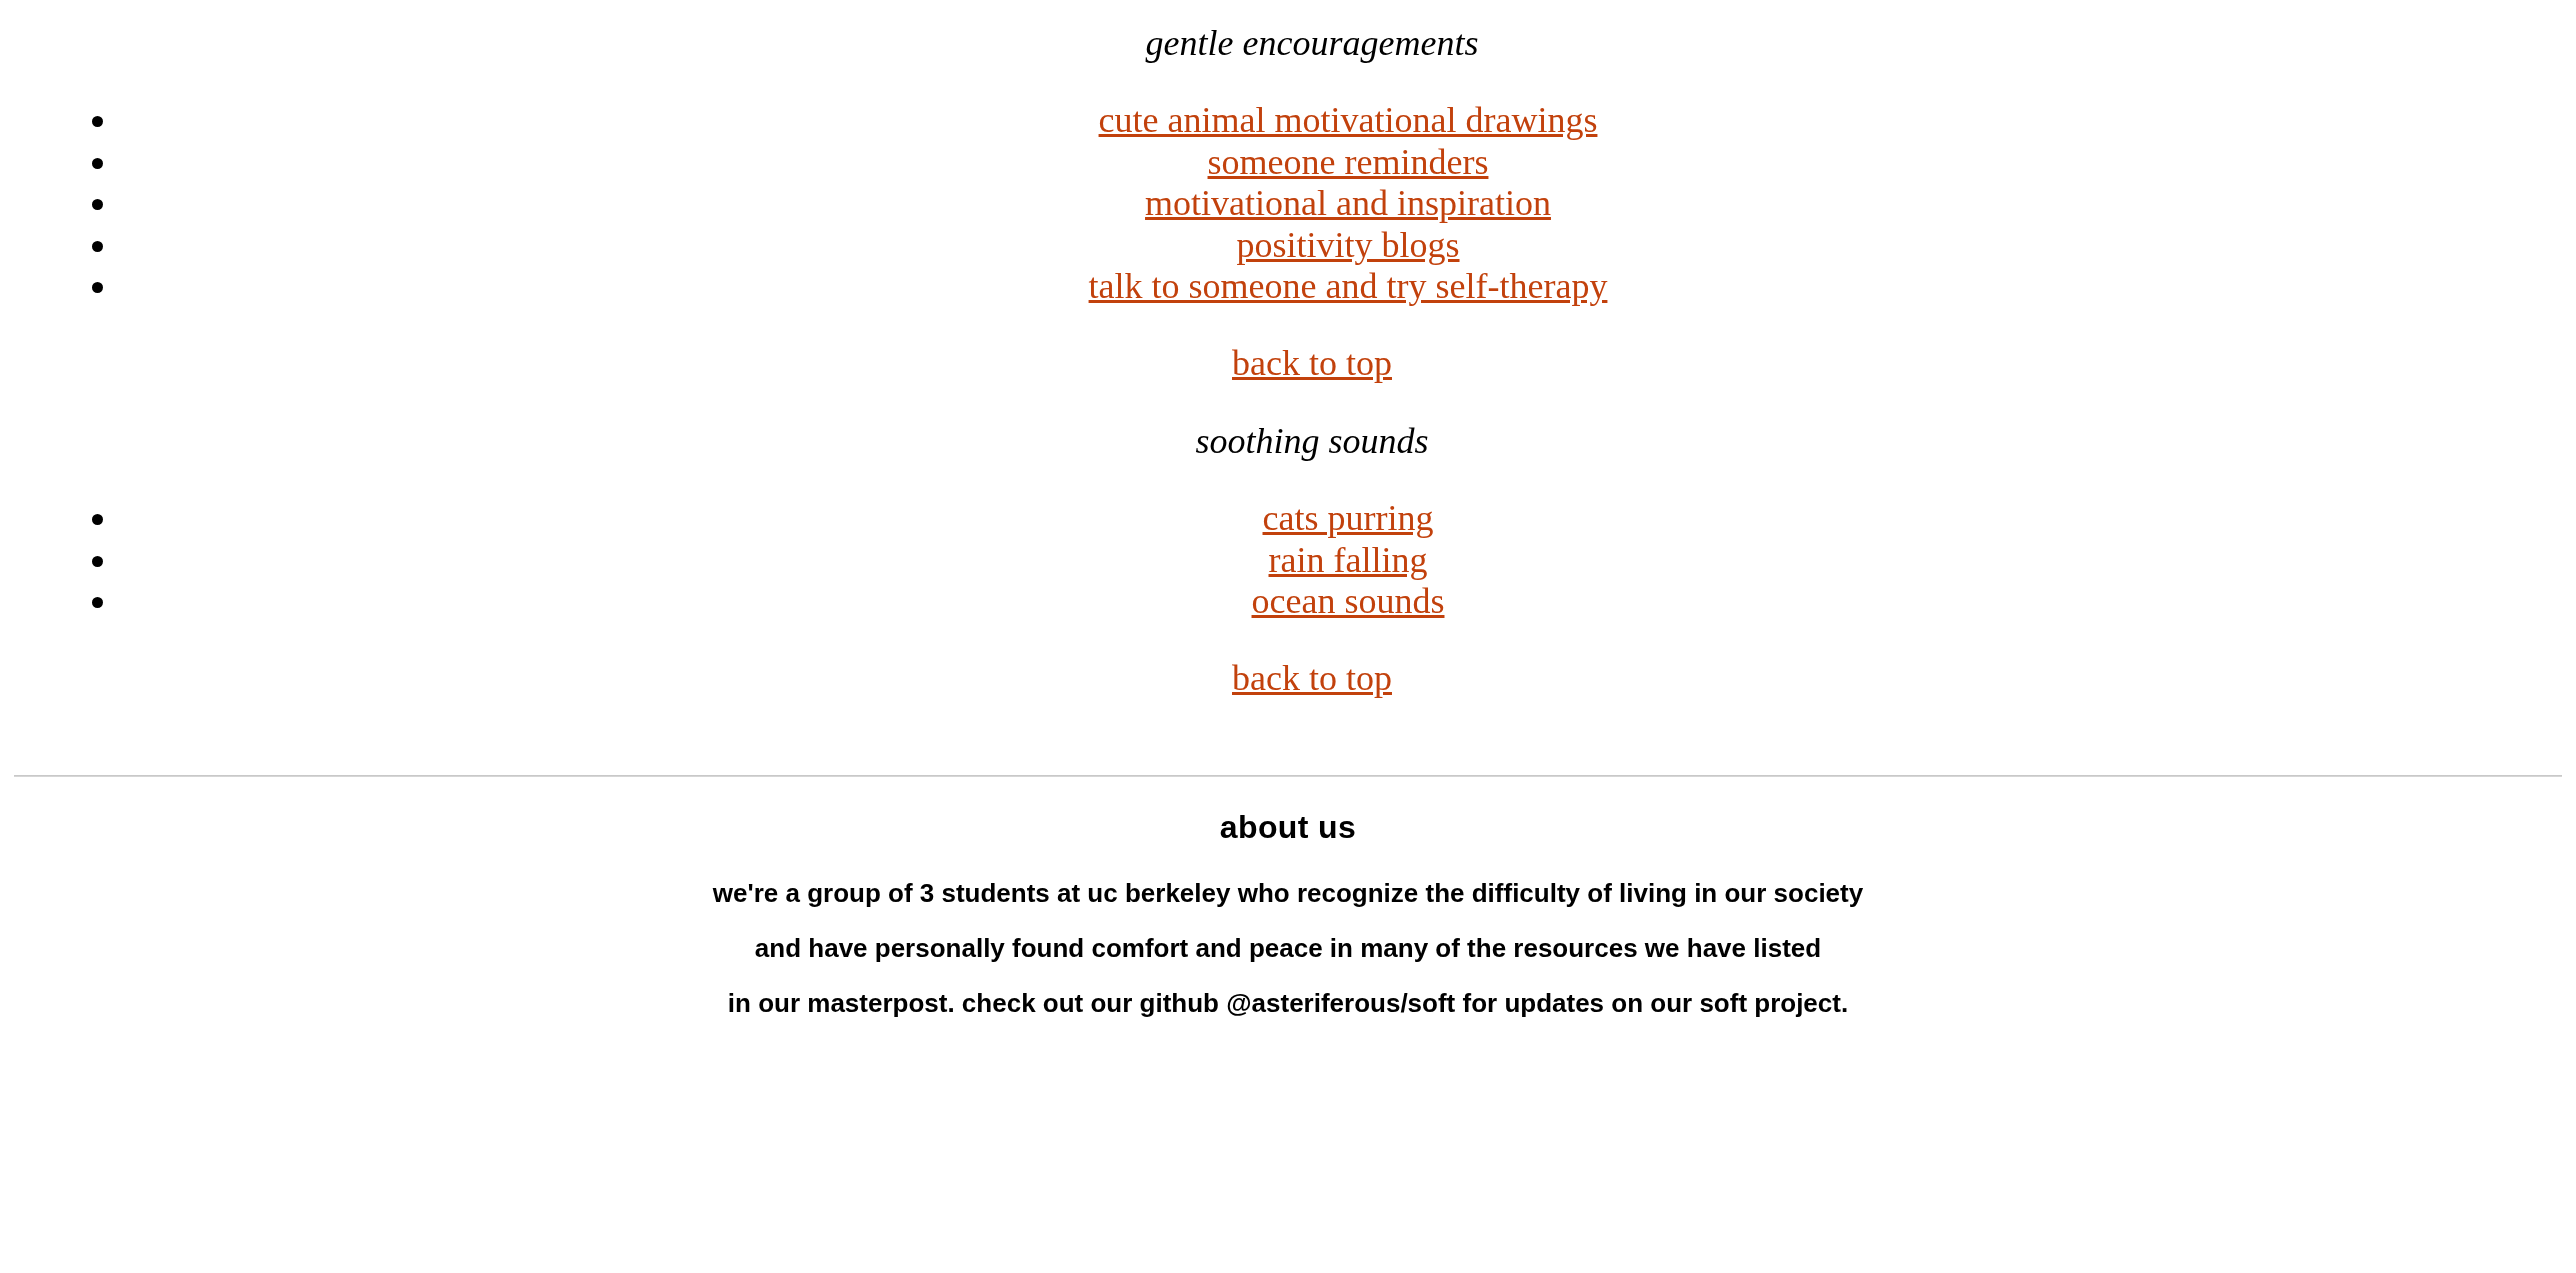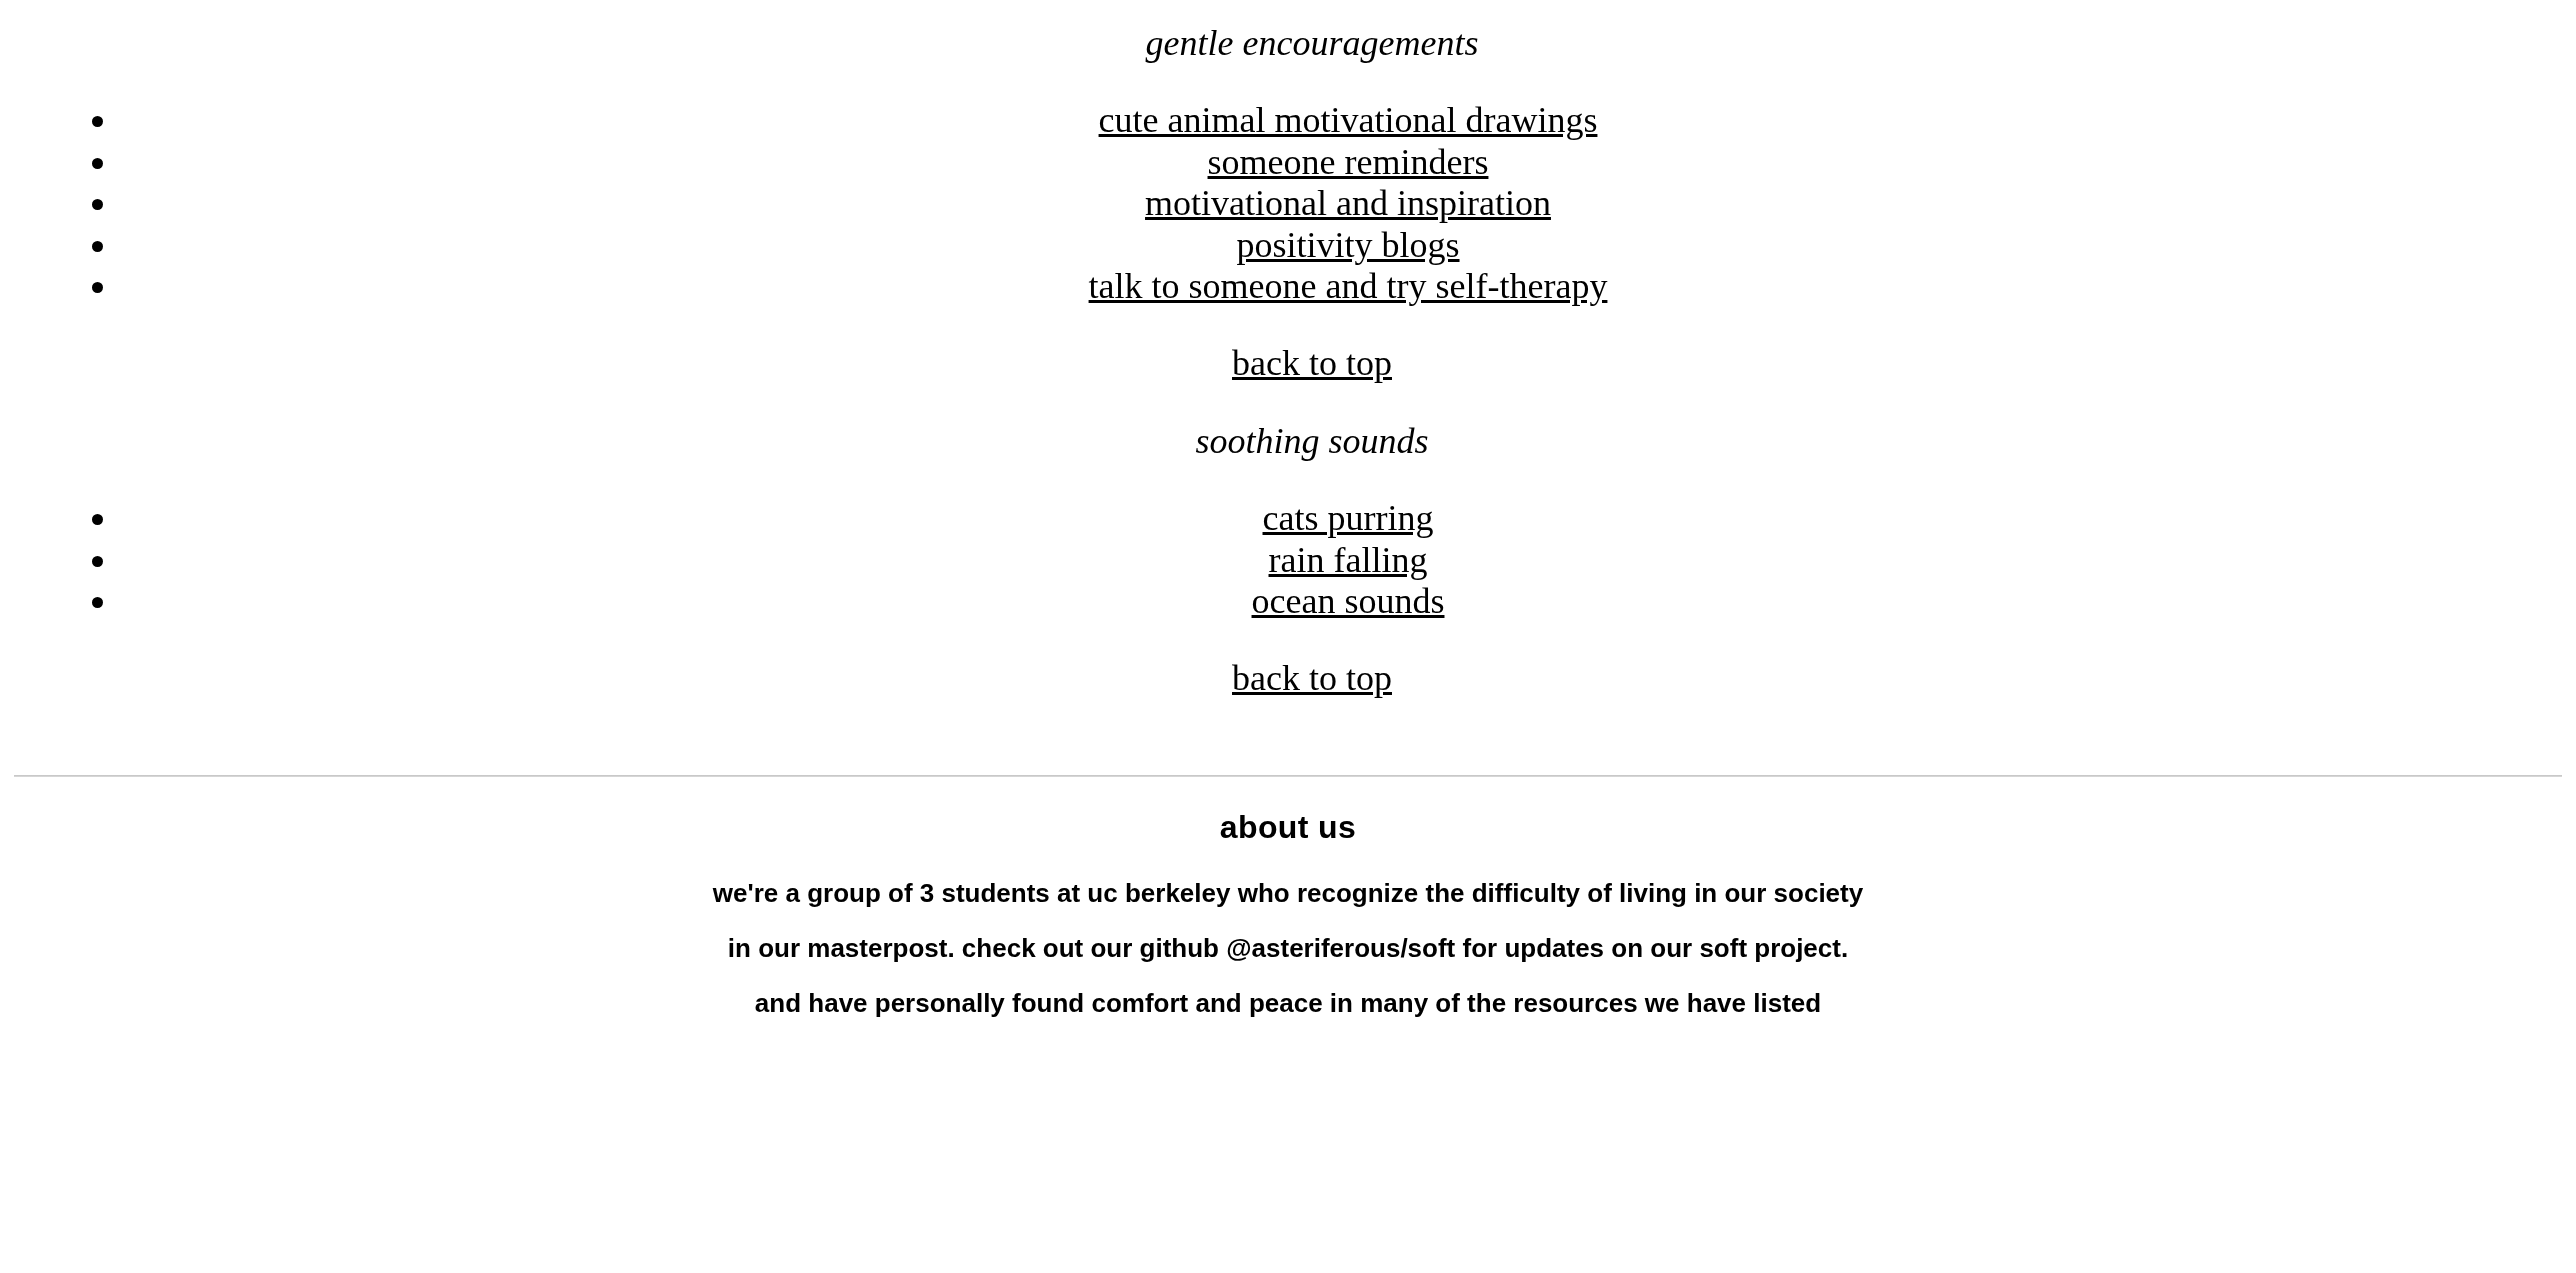--- a/index.html
+++ b/index.html
@@ -30,21 +30,21 @@
   }
   .serif-zone ul {
     margin: 36px 0;
     padding: 0 0 0 72px;
     list-style: disc;
   }
   .serif-zone li {
     line-height: 1.15;
   }
   a {
-    color: #000000;
+    color: #c2410c;
     text-decoration: underline;
     cursor: pointer;
   }
   
   hr.divider {
     border: none;
     height: 2.7px;
     background: linear-gradient(#c2c2c2, #dcdcdc);
     margin: 75px 14.3px 18px 14.3px;
   }
@@ -96,18 +96,18 @@
       </p>
     </section>
 
   </div>
 
   <hr class="divider">
 
   <section class="about-zone">
     <h2>about us</h2>
     <p>we're a group of 3 students at uc berkeley who recognize the difficulty of living in our society</p>
+    <p>and have personally found comfort and peace in many of the resources we have listed</p>
     <p>in our masterpost. check out our github @asteriferous/soft for updates on our soft project.</p>
-    <p>and have personally found comfort and peace in many of the resources we have listed</p>
   </section>
 
 </main>
 
 
 </body></html>

